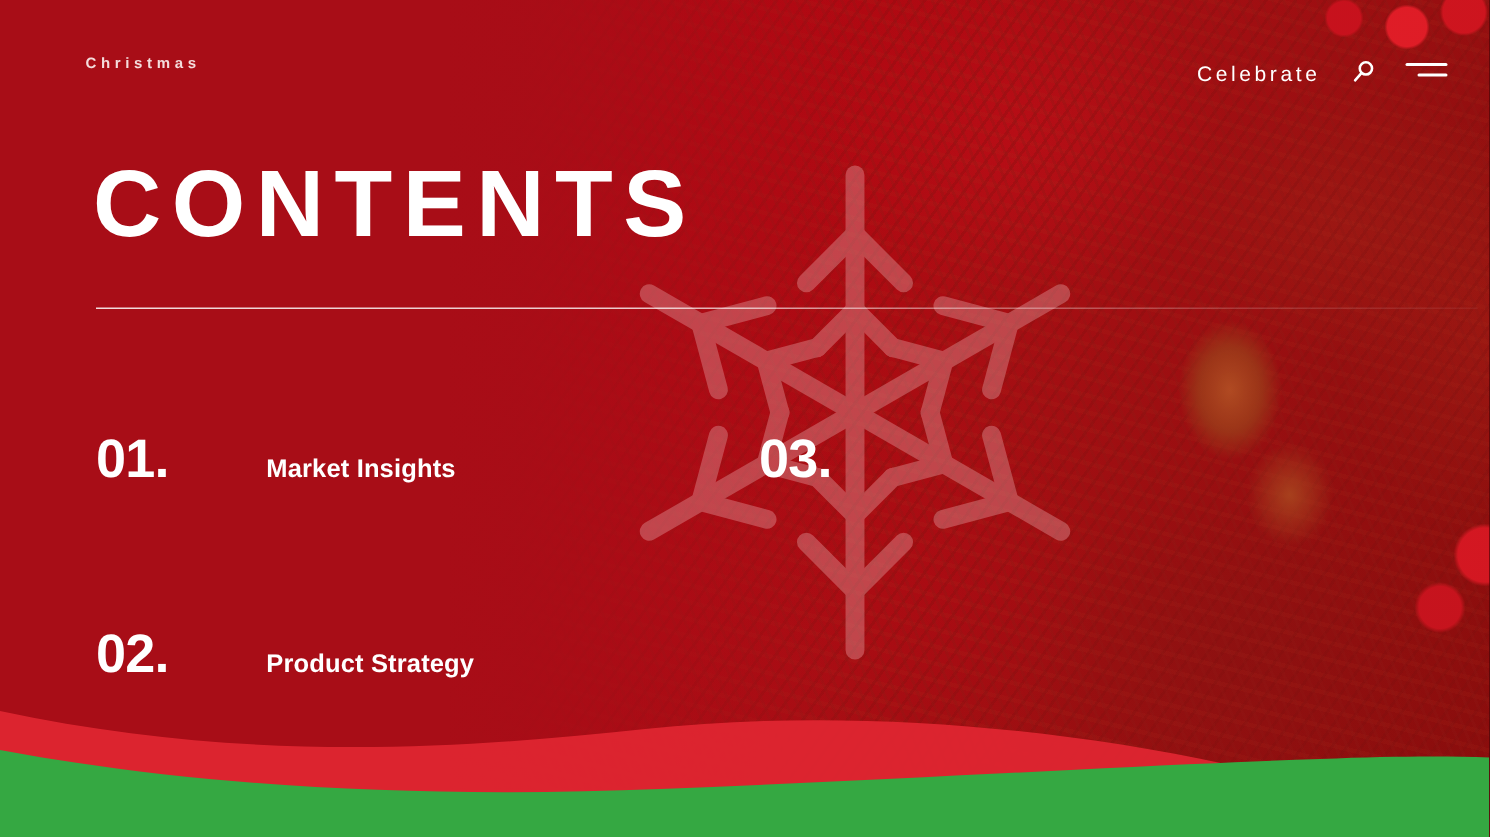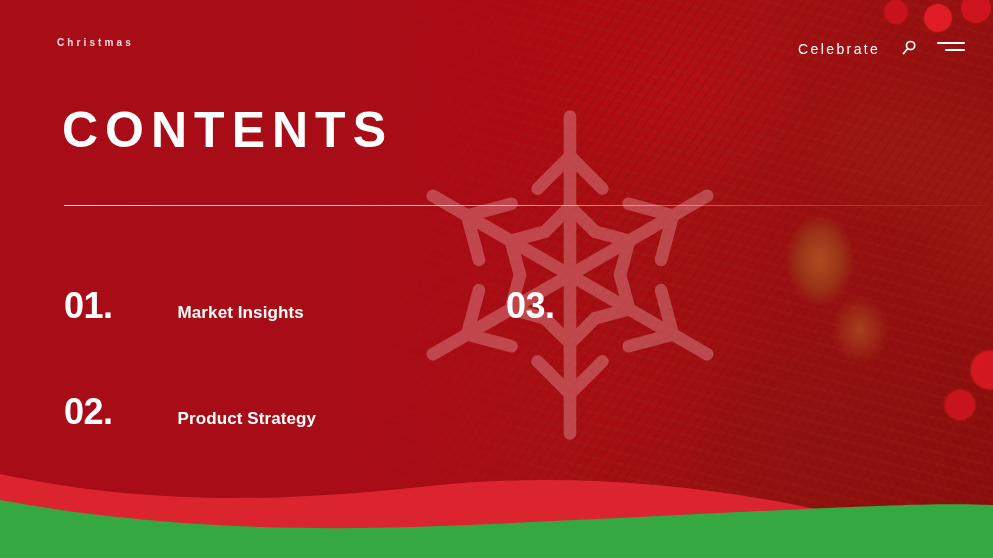--- a/index.html
+++ b/index.html
@@ -87,21 +87,21 @@
     width:28px; height:14px;
   }
   .menu-icon .bar { position:absolute; height:2px; background:#ffffff; border-radius:1px; }
   .menu-icon .bar1 { top:2px; left:0;  width:28px; }
   .menu-icon .bar2 { top:9px; left:8px; width:20px; }
 
   
   .title {
     position:absolute; left:62px; top:105px;
     color:#ffffff;
-    font-size:50px; font-weight:800;
+    font-size:63px; font-weight:800;
     letter-spacing:7px;
     line-height:1;
     text-transform:uppercase;
   }
   .rule {
     position:absolute; left:64px; top:205px;
     width:921px; height:1px;
     background:linear-gradient(90deg, rgba(255,255,255,.85) 0%, rgba(255,255,255,.78) 38%, rgba(255,255,255,.42) 62%, rgba(255,255,255,.18) 82%, rgba(255,255,255,.05) 100%);
   }
 
@@ -116,21 +116,21 @@
   }
   .item .label {
     color:#ffffff;
     font-size:17px; font-weight:600;
     letter-spacing:.1px;
     line-height:1;
     white-space:nowrap;
     margin-top:12px;
   }
   .item-1 { left:64px;  top:288px; }
-  .item-2 { left:64px;  top:394px; }
+  .item-2 { left:64px;  top:418px; }
   .item-3 { left:506px; top:288px;justify-content:flex-end; }
   .item-4 { left:506px; top:418px; }
   .item-1 .label, .item-2 .label { margin-left:65px; }
   .item-3 .label, .item-4 .label { margin-left:50px; }
 
   
   .waves { position:absolute; left:0; bottom:0; width:993px; height:110px; }
   .waves svg { display:block; width:993px; height:110px; }
 </style>
 </head>

